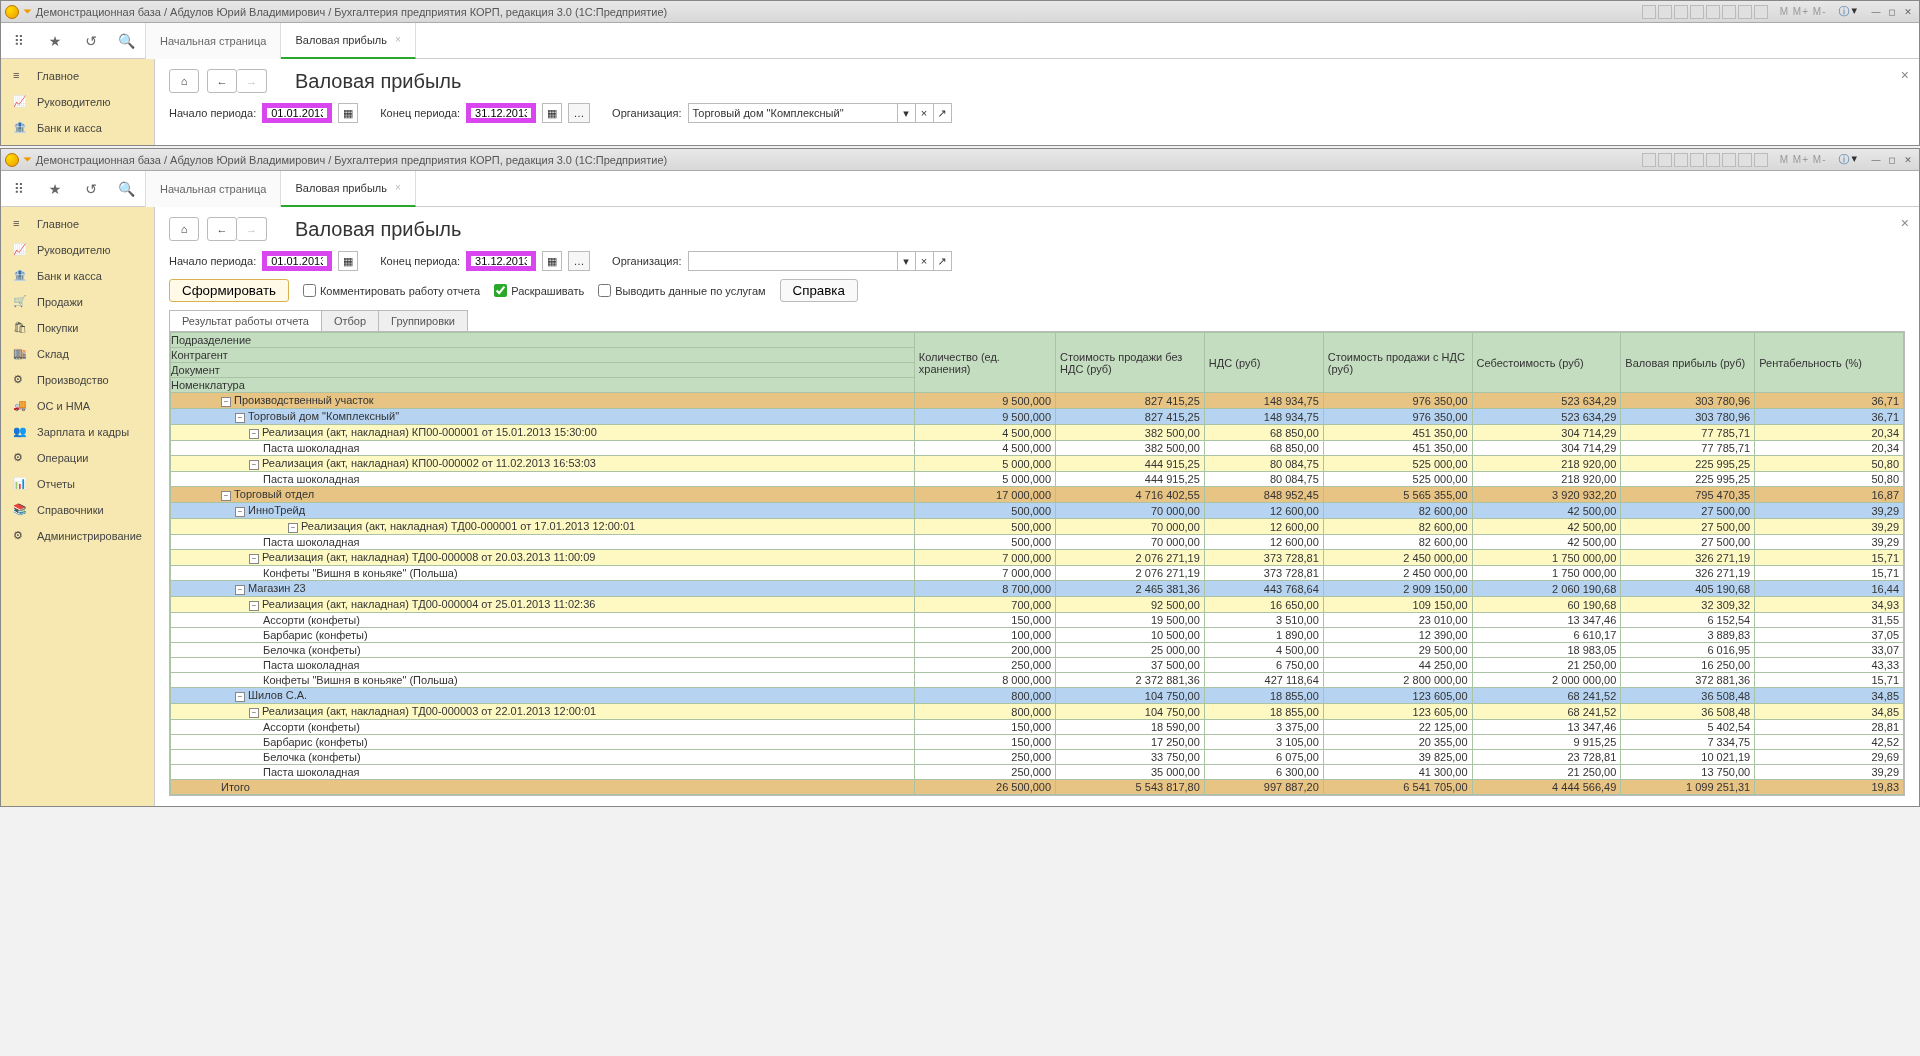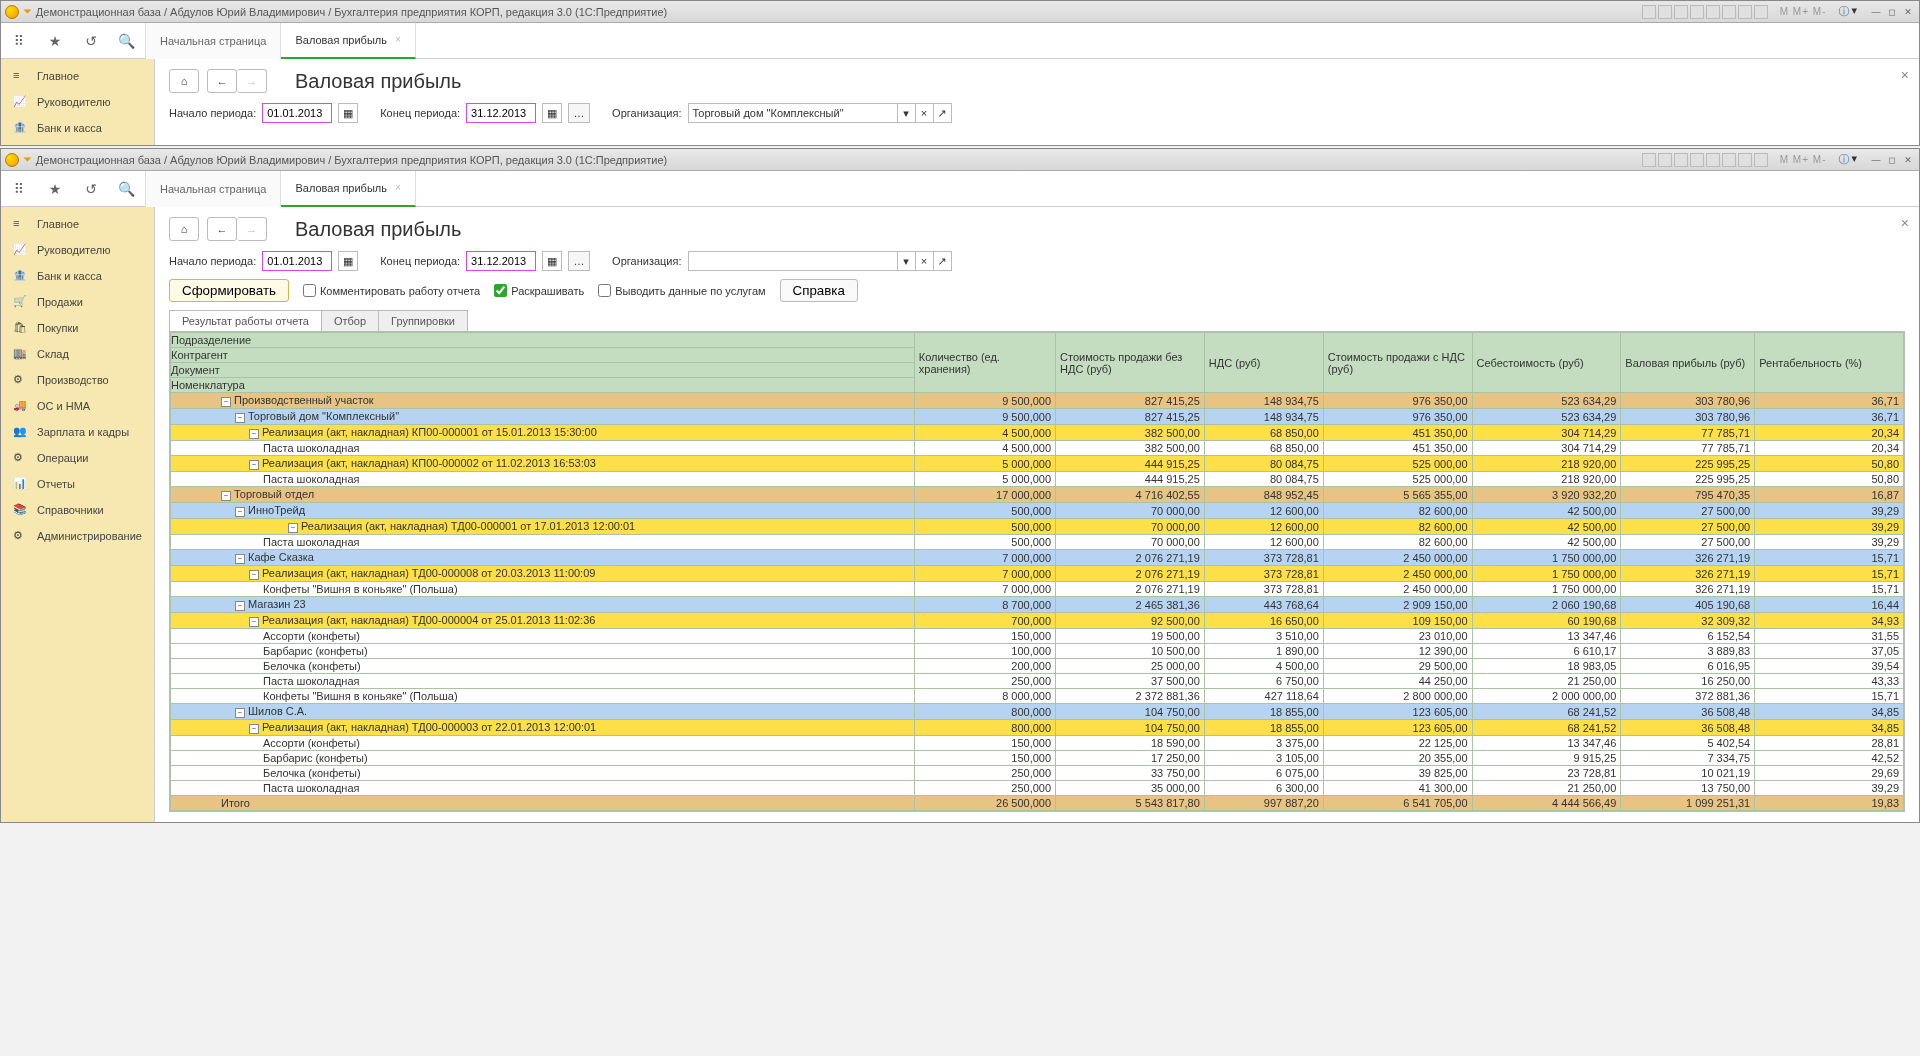--- a/index.html
+++ b/index.html
@@ -28,21 +28,21 @@
 .sidebar .sitem .sic { width:14px; height:14px; display:inline-block; }
 
 .content { flex:1; padding:10px 14px; position:relative; }
 .content .closex { position:absolute; right:10px; top:8px; color:#888; font-size:14px; }
 .navrow { display:flex; align-items:center; gap:8px; margin-bottom:10px; }
 .nbtn { border:1px solid #bbb; background:#fff; height:24px; min-width:30px; border-radius:3px; display:flex; align-items:center; justify-content:center; }
 .nbtn + .nbtn.joined { border-left:none; }
 .pagetitle { font-size:20px; margin-left:20px; font-weight:normal; color:#333; }
 
 .filters { display:flex; align-items:center; gap:6px; font-size:11px; color:#333; margin-bottom:8px; flex-wrap:wrap;}
-.filters input[type="text"] { border:1px solid #d946ef; height:20px; padding:0 4px; font-size:11px; }
+.filters input[type="text"] { border:5px solid #d946ef; height:20px; padding:0 4px; font-size:11px; }
 .filters .cal { border:1px solid #bbb; height:20px; width:20px; display:flex; align-items:center; justify-content:center; background:#fff; }
 .filters .dots { border:1px solid #bbb; background:#f6f6f6; height:20px; width:22px; display:flex; align-items:center; justify-content:center; }
 .filters .orgsel { display:flex; }
 .filters .orgfield { border:1px solid #bbb; height:20px; width:210px; background:#fff; padding:0 4px; display:flex; align-items:center; }
 .filters .dd, .filters .clearbtn, .filters .arrowout { border:1px solid #bbb; border-left:none; height:20px; width:18px; display:flex; align-items:center; justify-content:center; background:#fff; }
 
 .opts { display:flex; align-items:center; gap:14px; margin-bottom:8px; }
 .opts .btn { border:1px solid #bbb; background:#f9f9f9; padding:3px 12px; border-radius:3px; }
 .opts .btn.primary { border-color:#d8b24f; background:#fff9e8; }
 .opts label { display:flex; align-items:center; gap:4px; }
@@ -52,21 +52,21 @@
 .subtab { padding:4px 12px; border:1px solid #bbb; border-bottom:none; background:#efefef; color:#555; margin-right:-1px; }
 .subtab.active { background:#fff; }
 
 .report { border:1px solid #bbb; border-top:none; overflow-x:auto; }
 table { border-collapse:collapse; width:100%; font-size:11px; }
 th, td { border:1px solid #a9c3a4; padding:1px 4px; white-space:nowrap; }
 thead th { background:#c4ddc0; text-align:left; font-weight:normal; }
 td.num { text-align:right; }
 tr.lvl0 td { background:#e8c484; }
 tr.lvl1 td { background:#b6d4f2; }
-tr.lvl2 td { background:#fde047; }
+tr.lvl2 td { background:#fef9c3; }
 tr.lvl3 td { background:#fff; }
 tr.total td { background:#e8c484; font-weight:normal; }
 .treecell { position:relative; }
 .toggle { display:inline-flex; width:10px; height:10px; border:1px solid #888; align-items:center; justify-content:center; font-size:8px; line-height:1; margin-right:3px; background:#fff; color:#555; }
 
 .headcol { width: 500px; }
 .hdrcell { vertical-align:top; }
 .hdrline { border-bottom:1px solid #a9c3a4; padding:1px 0; }
 .hdrline:last-child { border-bottom:none; }
 </style>
@@ -421,30 +421,20 @@
               <tr class="lvl3">
                 <td class="treecell" style="padding-left:92px;"><span>Паста шоколадная</span></td>
                 <td class="num">500,000</td>
                 <td class="num">70 000,00</td>
                 <td class="num">12 600,00</td>
                 <td class="num">82 600,00</td>
                 <td class="num">42 500,00</td>
                 <td class="num">27 500,00</td>
                 <td class="num">39,29</td>
               </tr>
-              <tr class="lvl1">
-                <td class="treecell" style="padding-left:64px;"><span class="toggle">−</span><span>Кафе Сказка</span></td>
-                <td class="num">7 000,000</td>
-                <td class="num">2 076 271,19</td>
-                <td class="num">373 728,81</td>
-                <td class="num">2 450 000,00</td>
-                <td class="num">1 750 000,00</td>
-                <td class="num">326 271,19</td>
-                <td class="num">15,71</td>
-              </tr>
               <tr class="lvl2">
                 <td class="treecell" style="padding-left:78px;"><span class="toggle">−</span><span>Реализация (акт, накладная) ТД00-000008 от 20.03.2013 11:00:09</span></td>
                 <td class="num">7 000,000</td>
                 <td class="num">2 076 271,19</td>
                 <td class="num">373 728,81</td>
                 <td class="num">2 450 000,00</td>
                 <td class="num">1 750 000,00</td>
                 <td class="num">326 271,19</td>
                 <td class="num">15,71</td>
               </tr>
@@ -499,21 +489,21 @@
                 <td class="num">37,05</td>
               </tr>
               <tr class="lvl3">
                 <td class="treecell" style="padding-left:92px;"><span>Белочка (конфеты)</span></td>
                 <td class="num">200,000</td>
                 <td class="num">25 000,00</td>
                 <td class="num">4 500,00</td>
                 <td class="num">29 500,00</td>
                 <td class="num">18 983,05</td>
                 <td class="num">6 016,95</td>
-                <td class="num">39,54</td>
+                <td class="num">33,07</td>
               </tr>
               <tr class="lvl3">
                 <td class="treecell" style="padding-left:92px;"><span>Паста шоколадная</span></td>
                 <td class="num">250,000</td>
                 <td class="num">37 500,00</td>
                 <td class="num">6 750,00</td>
                 <td class="num">44 250,00</td>
                 <td class="num">21 250,00</td>
                 <td class="num">16 250,00</td>
                 <td class="num">43,33</td>

